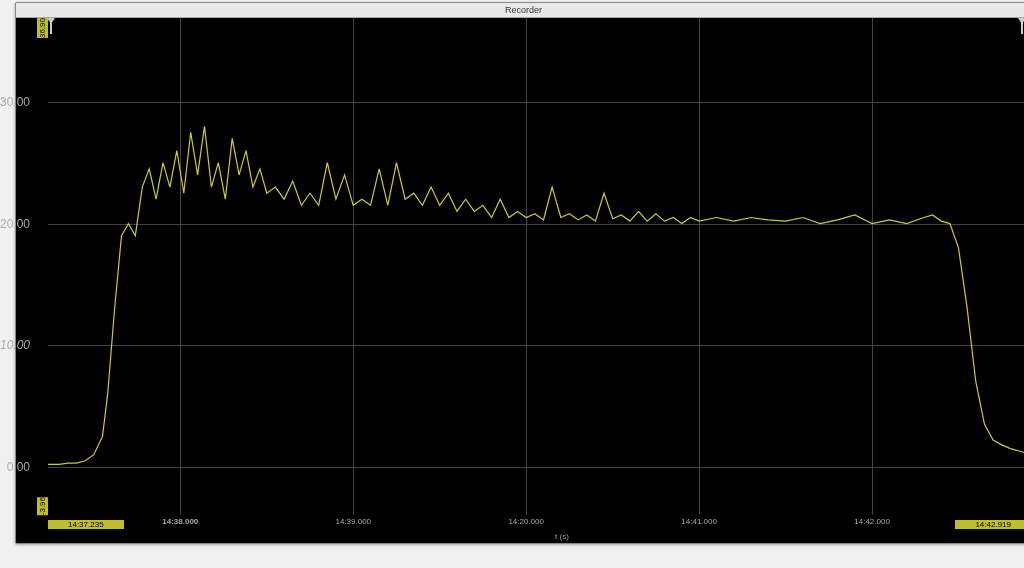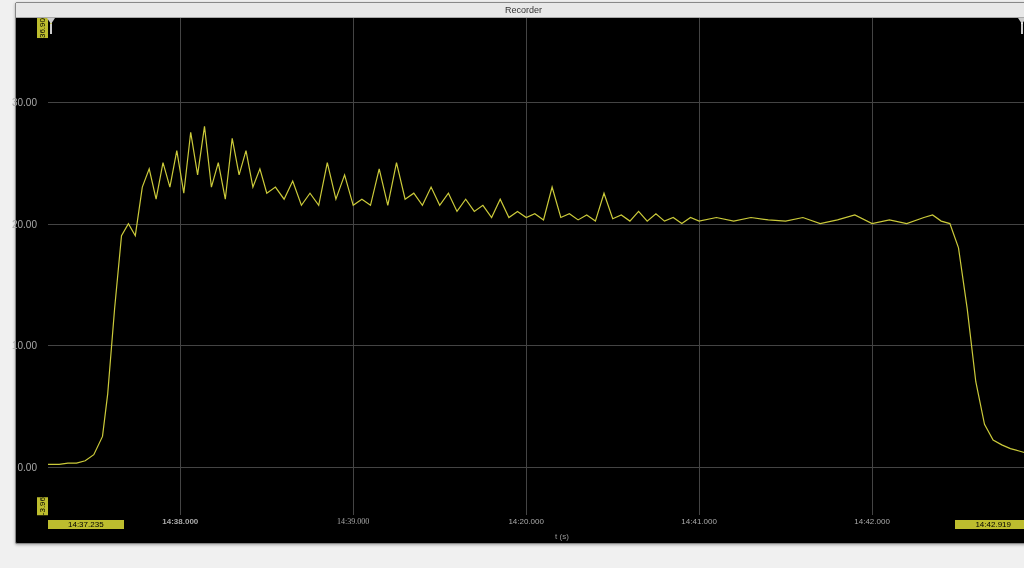--- a/index.html
+++ b/index.html
@@ -44,22 +44,22 @@
   .y-axis {
     position: absolute;
     left: 0;
     top: 0;
     bottom: 28px;
     width: 32px;
     background: #000;
   }
   .y-axis .tick {
     position: absolute;
-    right: 11px;
-    font-size: 10px;
+    right: 18px;
+    font-size: 12px;
     color: #aaa;
     transform: translateY(-50%);
     white-space: nowrap;
   }
   .y-axis .limit {
     position: absolute;
     right: 0;
     padding: 0 1px;
     font-size: 8px;
     color: #000;
@@ -182,21 +182,21 @@
 <div class="window">
   <div class="titlebar">Recorder</div>
 
   <div class="plot-area">
 
     <div class="y-axis">
       <span class="limit top">36.90</span>
       <span class="limit bot">-3.96</span>
       <span class="y-label">Chamber pressure (bar)</span>
     <span class="tick" style="top: 448.833px;">0.00</span>
-        <span class="tick" style="top: 327.198px;">10.00</span>
+        <span class="tick" style="top: 327.198px; font-style: italic;">10.00</span>
         <span class="tick" style="top: 205.563px;">20.00</span>
         <span class="tick" style="top: 83.928px;">30.00</span>
       </div>
 
     <div class="grid" id="grid">
         <div class="vline" style="left: 132.3px;"></div>
         <div class="vline" style="left: 305.242px;"></div>
         <div class="vline" style="left: 478.183px;"></div>
         <div class="vline" style="left: 651.125px;"></div>
         <div class="vline" style="left: 824.067px;"></div>
@@ -215,20 +215,20 @@
       </div>
     <div class="marker m-right" id="m-right" style="left: 1005px;">
         <div class="stem"></div>
       </div>
 
     <div class="x-axis" id="x-axis">
       <span class="limit left">14:37.235</span>
       <span class="limit right">14:42.919</span>
       <span class="x-label">t (s)</span>
     <span class="tick" style="left: 132.3px; font-weight: bold;">14:38.000</span>
-        <span class="tick" style="left: 305.242px; font-family: Liberation Serif, serif;">14:39.000</span>
+        <span class="tick" style="left: 305.242px;">14:39.000</span>
         <span class="tick" style="left: 478.183px;">14:20.000</span>
         <span class="tick" style="left: 651.125px;">14:41.000</span>
         <span class="tick" style="left: 824.067px;">14:42.000</span>
       </div>
 
   </div>
 </div>
 
 </body></html>

